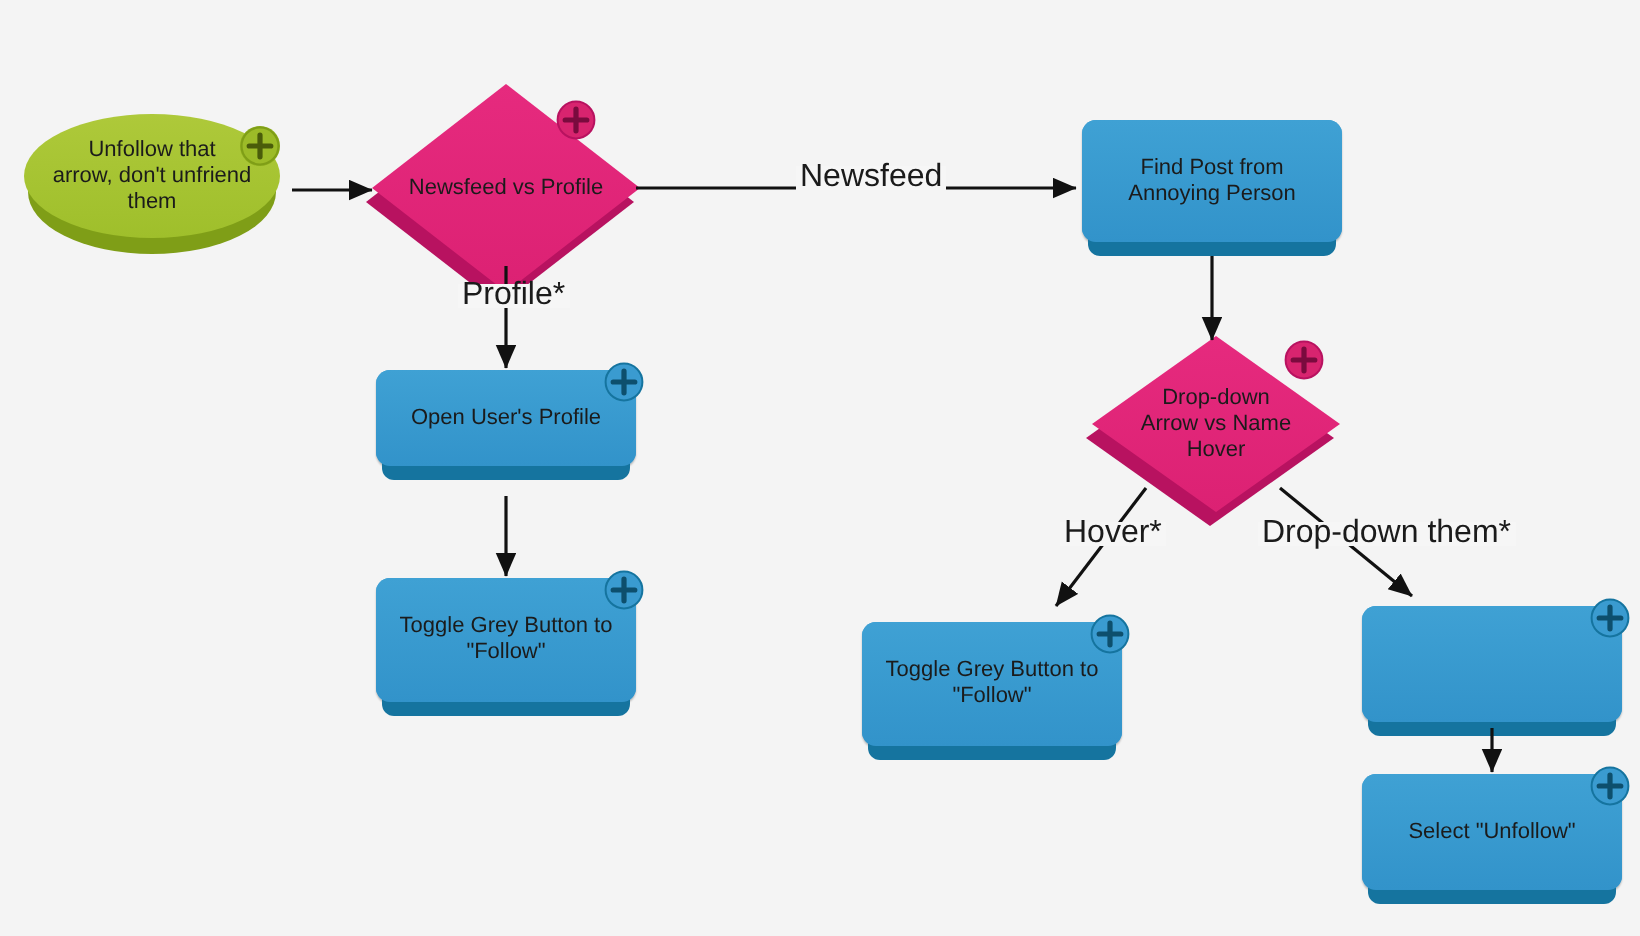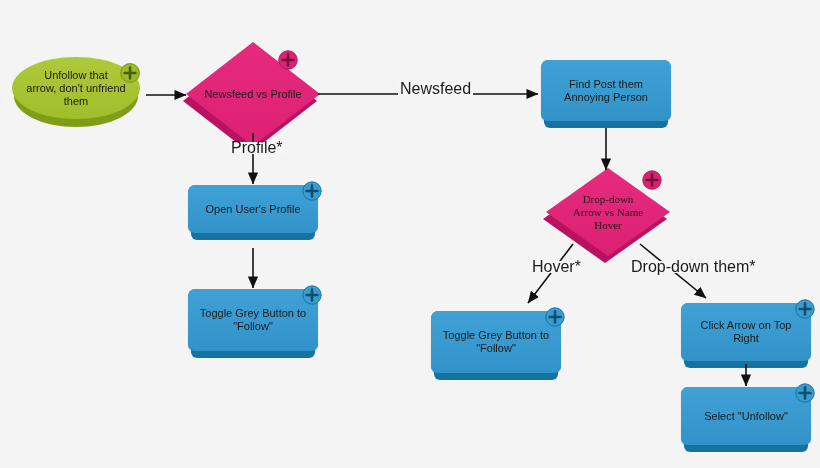--- a/index.html
+++ b/index.html
@@ -221,29 +221,29 @@
       <svg width="20" height="20" viewBox="0 0 20 20" aria-hidden="true">
         <circle cx="10" cy="10" r="9.2" fill="#3a9bd0" stroke="#15749f" stroke-width="1"></circle>
         <path d="M10 4.6 V15.4 M4.6 10 H15.4" stroke="#0d4f6d" stroke-width="2.6" stroke-linecap="round"></path>
       </svg>
     </div>
   </div>
 
   <div class="process" style="left:541px; top:60px; width:130px; height:61px;">
     <div class="base"></div>
     <div class="face"></div>
-    <div class="node-label">Find Post them
+    <div class="node-label">Find Post from
 Annoying Person</div>
 
   </div>
 
   <div class="decision" style="left:546px; top:168px; width:124px; height:88px;">
     <div class="base"></div>
     <div class="face"></div>
-    <div class="node-label" style="width:86px;font-family:Liberation Serif, serif;">Drop-down
+    <div class="node-label" style="width:86px;">Drop-down
 Arrow vs Name
 Hover</div>
     <div class="plus" style="right:8px; top:2px;">
       <svg width="20" height="20" viewBox="0 0 20 20" aria-hidden="true">
         <circle cx="10" cy="10" r="9.2" fill="#d8246f" stroke="#b81260" stroke-width="1"></circle>
         <path d="M10 4.6 V15.4 M4.6 10 H15.4" stroke="#7a0b3e" stroke-width="2.6" stroke-linecap="round"></path>
       </svg>
     </div>
   </div>
 
@@ -256,22 +256,20 @@
       <svg width="20" height="20" viewBox="0 0 20 20" aria-hidden="true">
         <circle cx="10" cy="10" r="9.2" fill="#3a9bd0" stroke="#15749f" stroke-width="1"></circle>
         <path d="M10 4.6 V15.4 M4.6 10 H15.4" stroke="#0d4f6d" stroke-width="2.6" stroke-linecap="round"></path>
       </svg>
     </div>
   </div>
 
   <div class="process" style="left:681px; top:303px; width:130px; height:58px;">
     <div class="base"></div>
     <div class="face"></div>
-    <div class="node-label">Click Arrow on Top
-Right</div>
     <div class="plus" style="right:-4px; top:-4px;">
       <svg width="20" height="20" viewBox="0 0 20 20" aria-hidden="true">
         <circle cx="10" cy="10" r="9.2" fill="#3a9bd0" stroke="#15749f" stroke-width="1"></circle>
         <path d="M10 4.6 V15.4 M4.6 10 H15.4" stroke="#0d4f6d" stroke-width="2.6" stroke-linecap="round"></path>
       </svg>
     </div>
   </div>
 
   <div class="process" style="left:681px; top:387px; width:130px; height:58px;">
     <div class="base"></div>

